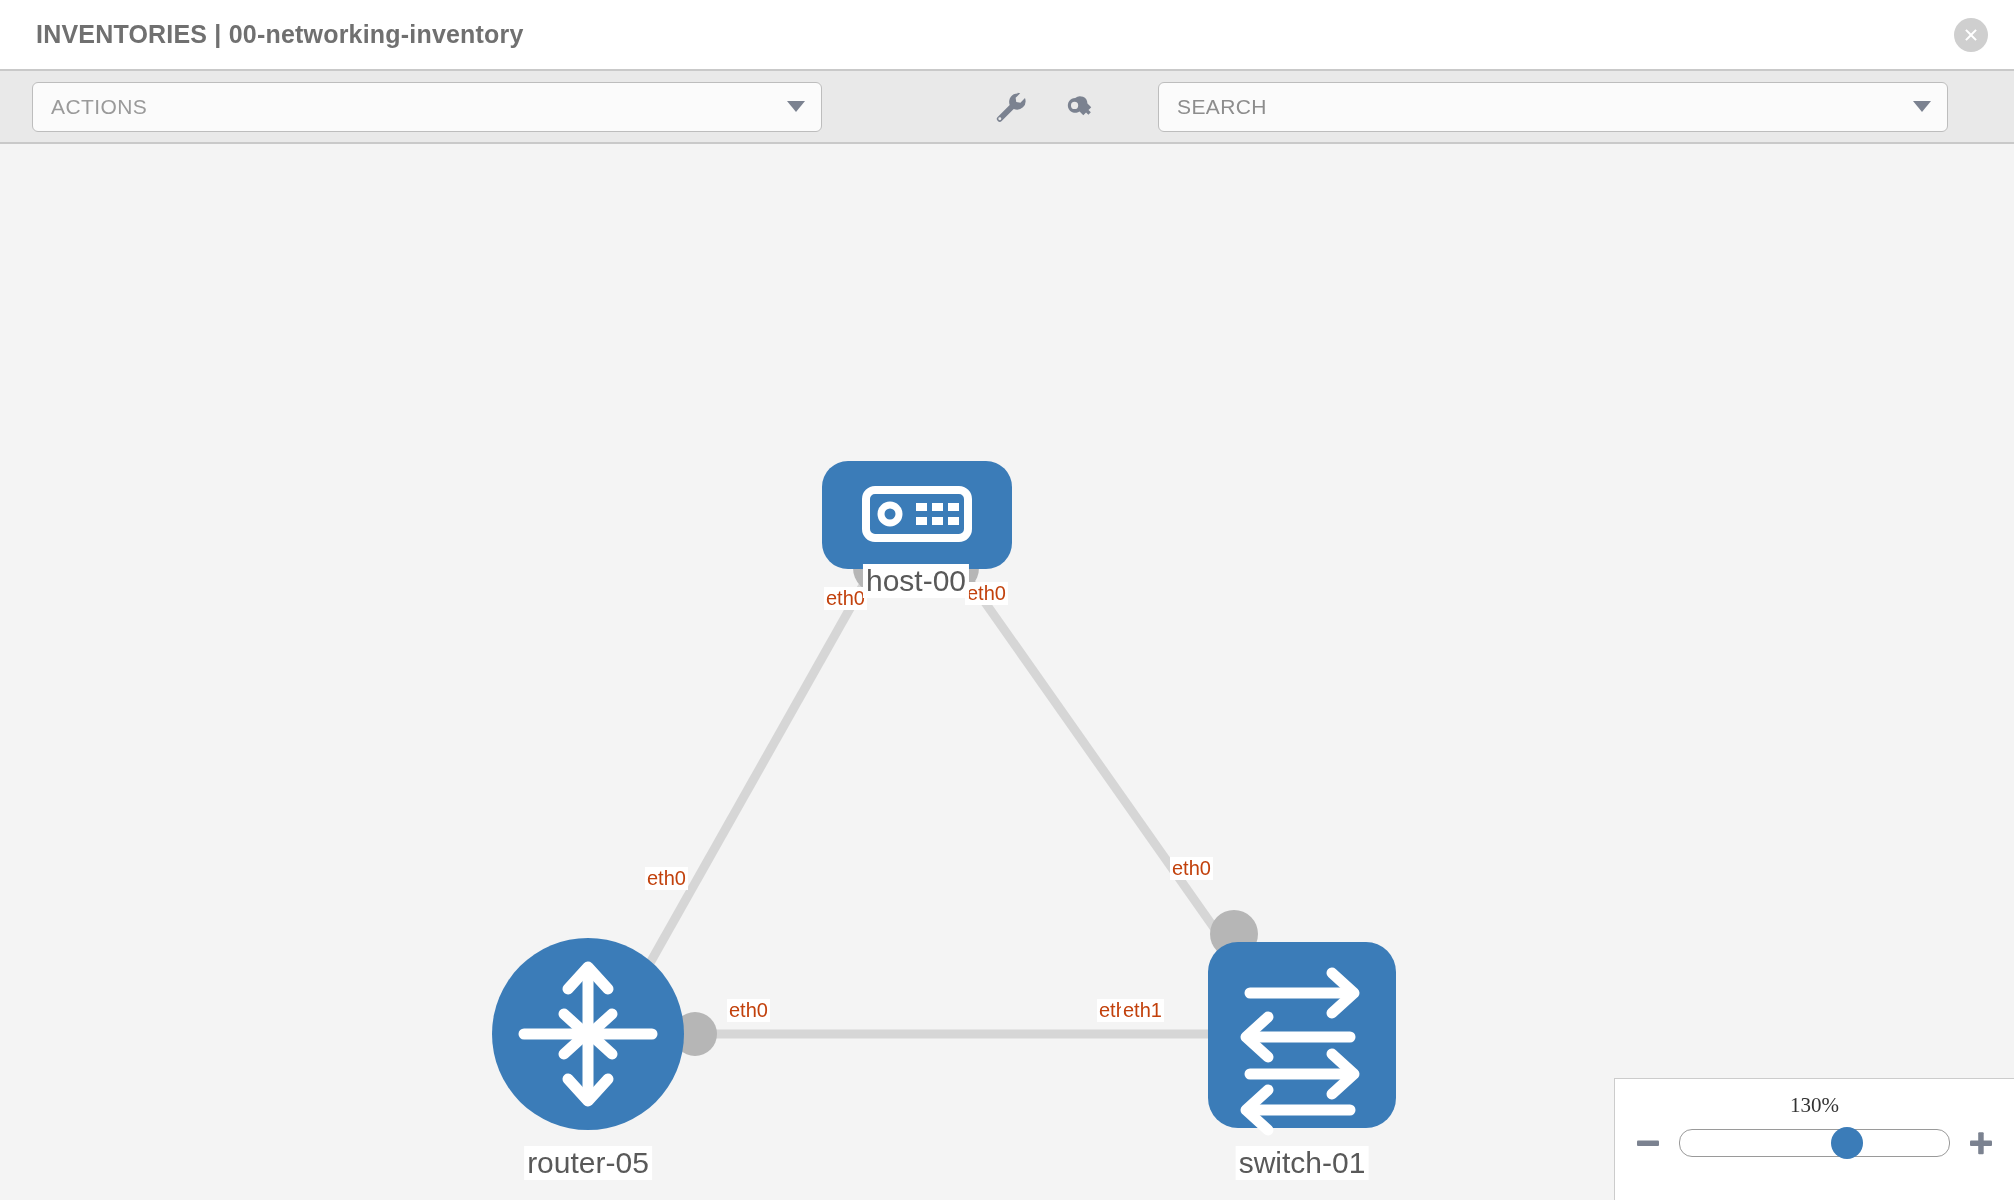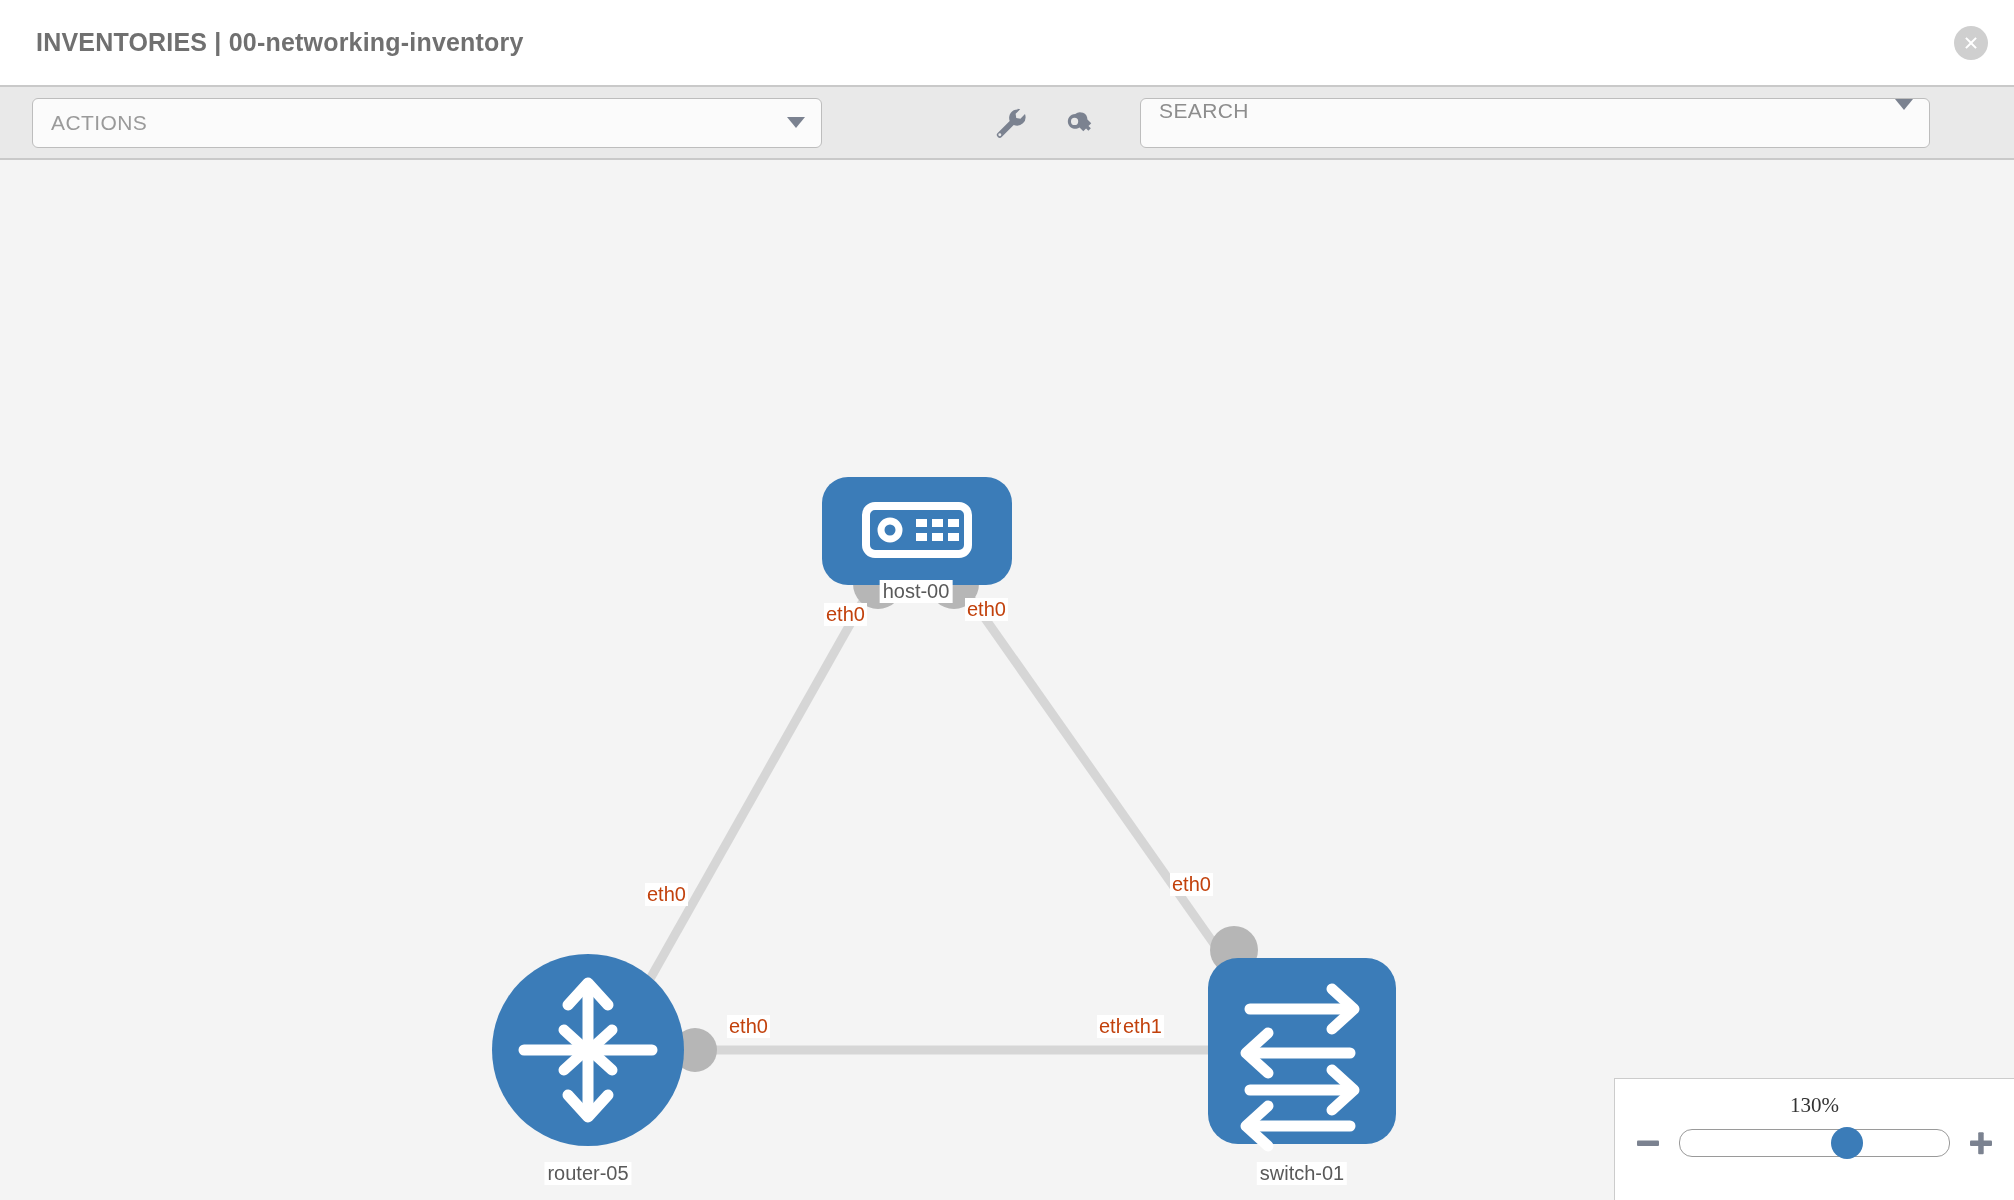--- a/index.html
+++ b/index.html
@@ -18,21 +18,21 @@
   
   #app {
     width: 2014px;
     height: 1200px;
     position: relative;
     background: #ffffff;
     display: flex;
     flex-direction: column;
   }
   .header {
-    height: 85px;
+    height: 69px;
     background: #ffffff;
     display: flex;
     align-items: center;
     padding: 0 30px 0 36px;
     box-sizing: border-box;
     position: relative;
     flex: 0 0 auto;
   }
   .header-title {
     font-size: 25px;
@@ -108,22 +108,23 @@
     cursor: pointer;
   }
   .search-box {
     width: 790px;
     height: 50px;
     background: #fbfbfb;
     border: 1px solid #bdbdbd;
     border-radius: 6px;
     box-sizing: border-box;
     display: flex;
+    align-items: center;
     padding: 0 16px 0 18px;
-    margin-left: 40px;
+    margin-left: 58px;
     cursor: text;
     position: relative;
   }
   .search-placeholder {
     font-size: 21px;
     color: #8d8d8d;
     letter-spacing: 0.4px;
     flex: 1;
   }
 
@@ -135,21 +136,21 @@
     overflow: hidden;
   }
   .topology-svg {
     position: absolute;
     left: 0; top: 0;
     width: 2014px;
     height: 1057px;
   }
   .node-label {
     position: absolute;
-    font-size: 20px;
+    font-size: 30px;
     color: #595959;
     background: #ffffff;
     padding: 0 3px;
     white-space: nowrap;
     transform: translateX(-50%);
   }
   .iface-label {
     position: absolute;
     font-size: 20px;
     color: #c2410c;

